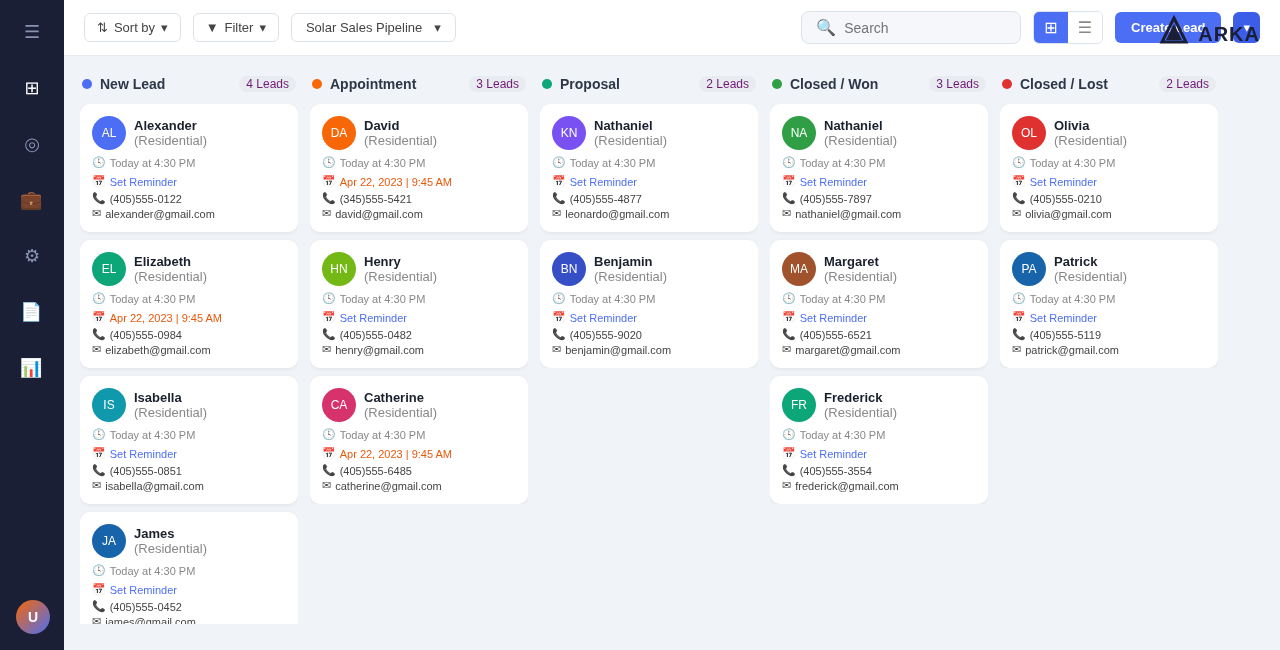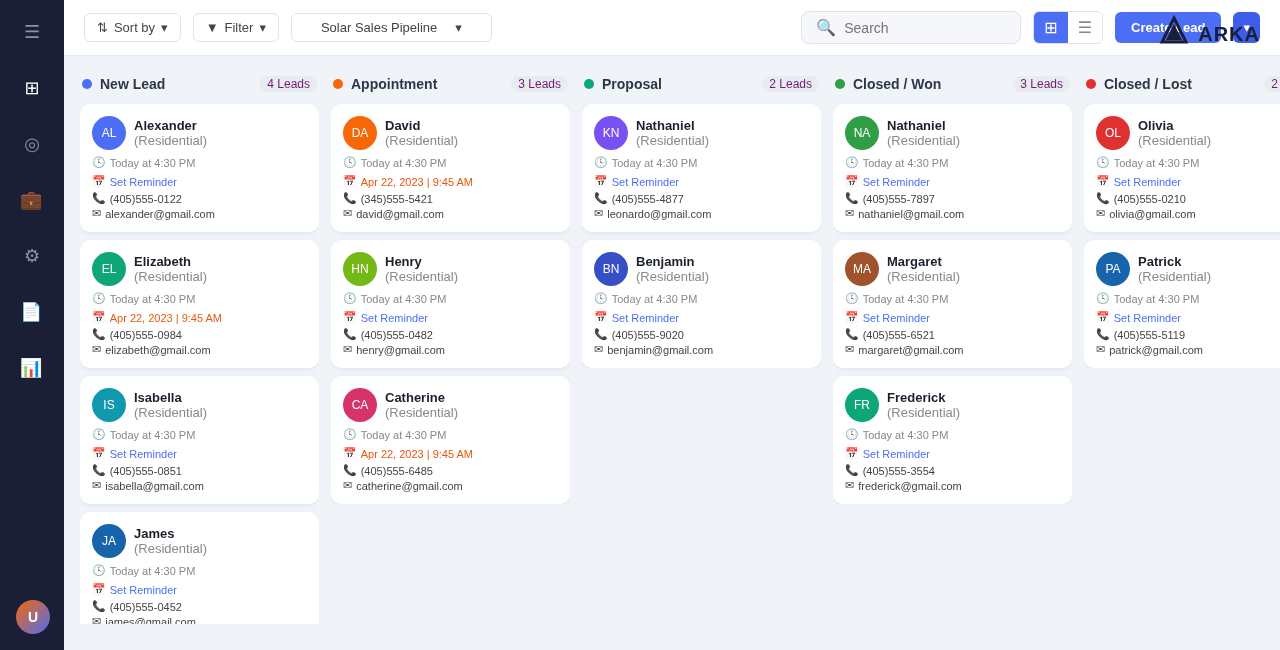--- a/index.html
+++ b/index.html
@@ -75,22 +75,22 @@
       border: 1px solid #dde3ea;
       border-radius: 6px;
       background: #fff;
       cursor: pointer;
       font-size: 13px;
       color: #444;
     }
     .pipeline-select {
       display: flex;
       align-items: center;
-      gap: 18px;
-      padding: 6px 29px;
+      gap: 12px;
+      padding: 6px 14px;
       border: 1px solid #dde3ea;
       border-radius: 6px;
       background: #fff;
       cursor: pointer;
       font-size: 13px;
       color: #444;
     }
     .topbar-spacer { flex: 1; }
     .search-box {
       display: flex;
@@ -151,21 +151,21 @@
     .board {
       display: flex;
       gap: 12px;
       padding: 16px;
       overflow-x: auto;
       flex: 1;
     }
 
     
     .column {
-      width: 239px;
+      width: 218px;
       flex-shrink: 0;
       display: flex;
       flex-direction: column;
       gap: 8px;
     }
     .column-header {
       display: flex;
       align-items: center;
       gap: 8px;
       padding: 4px 2px;

